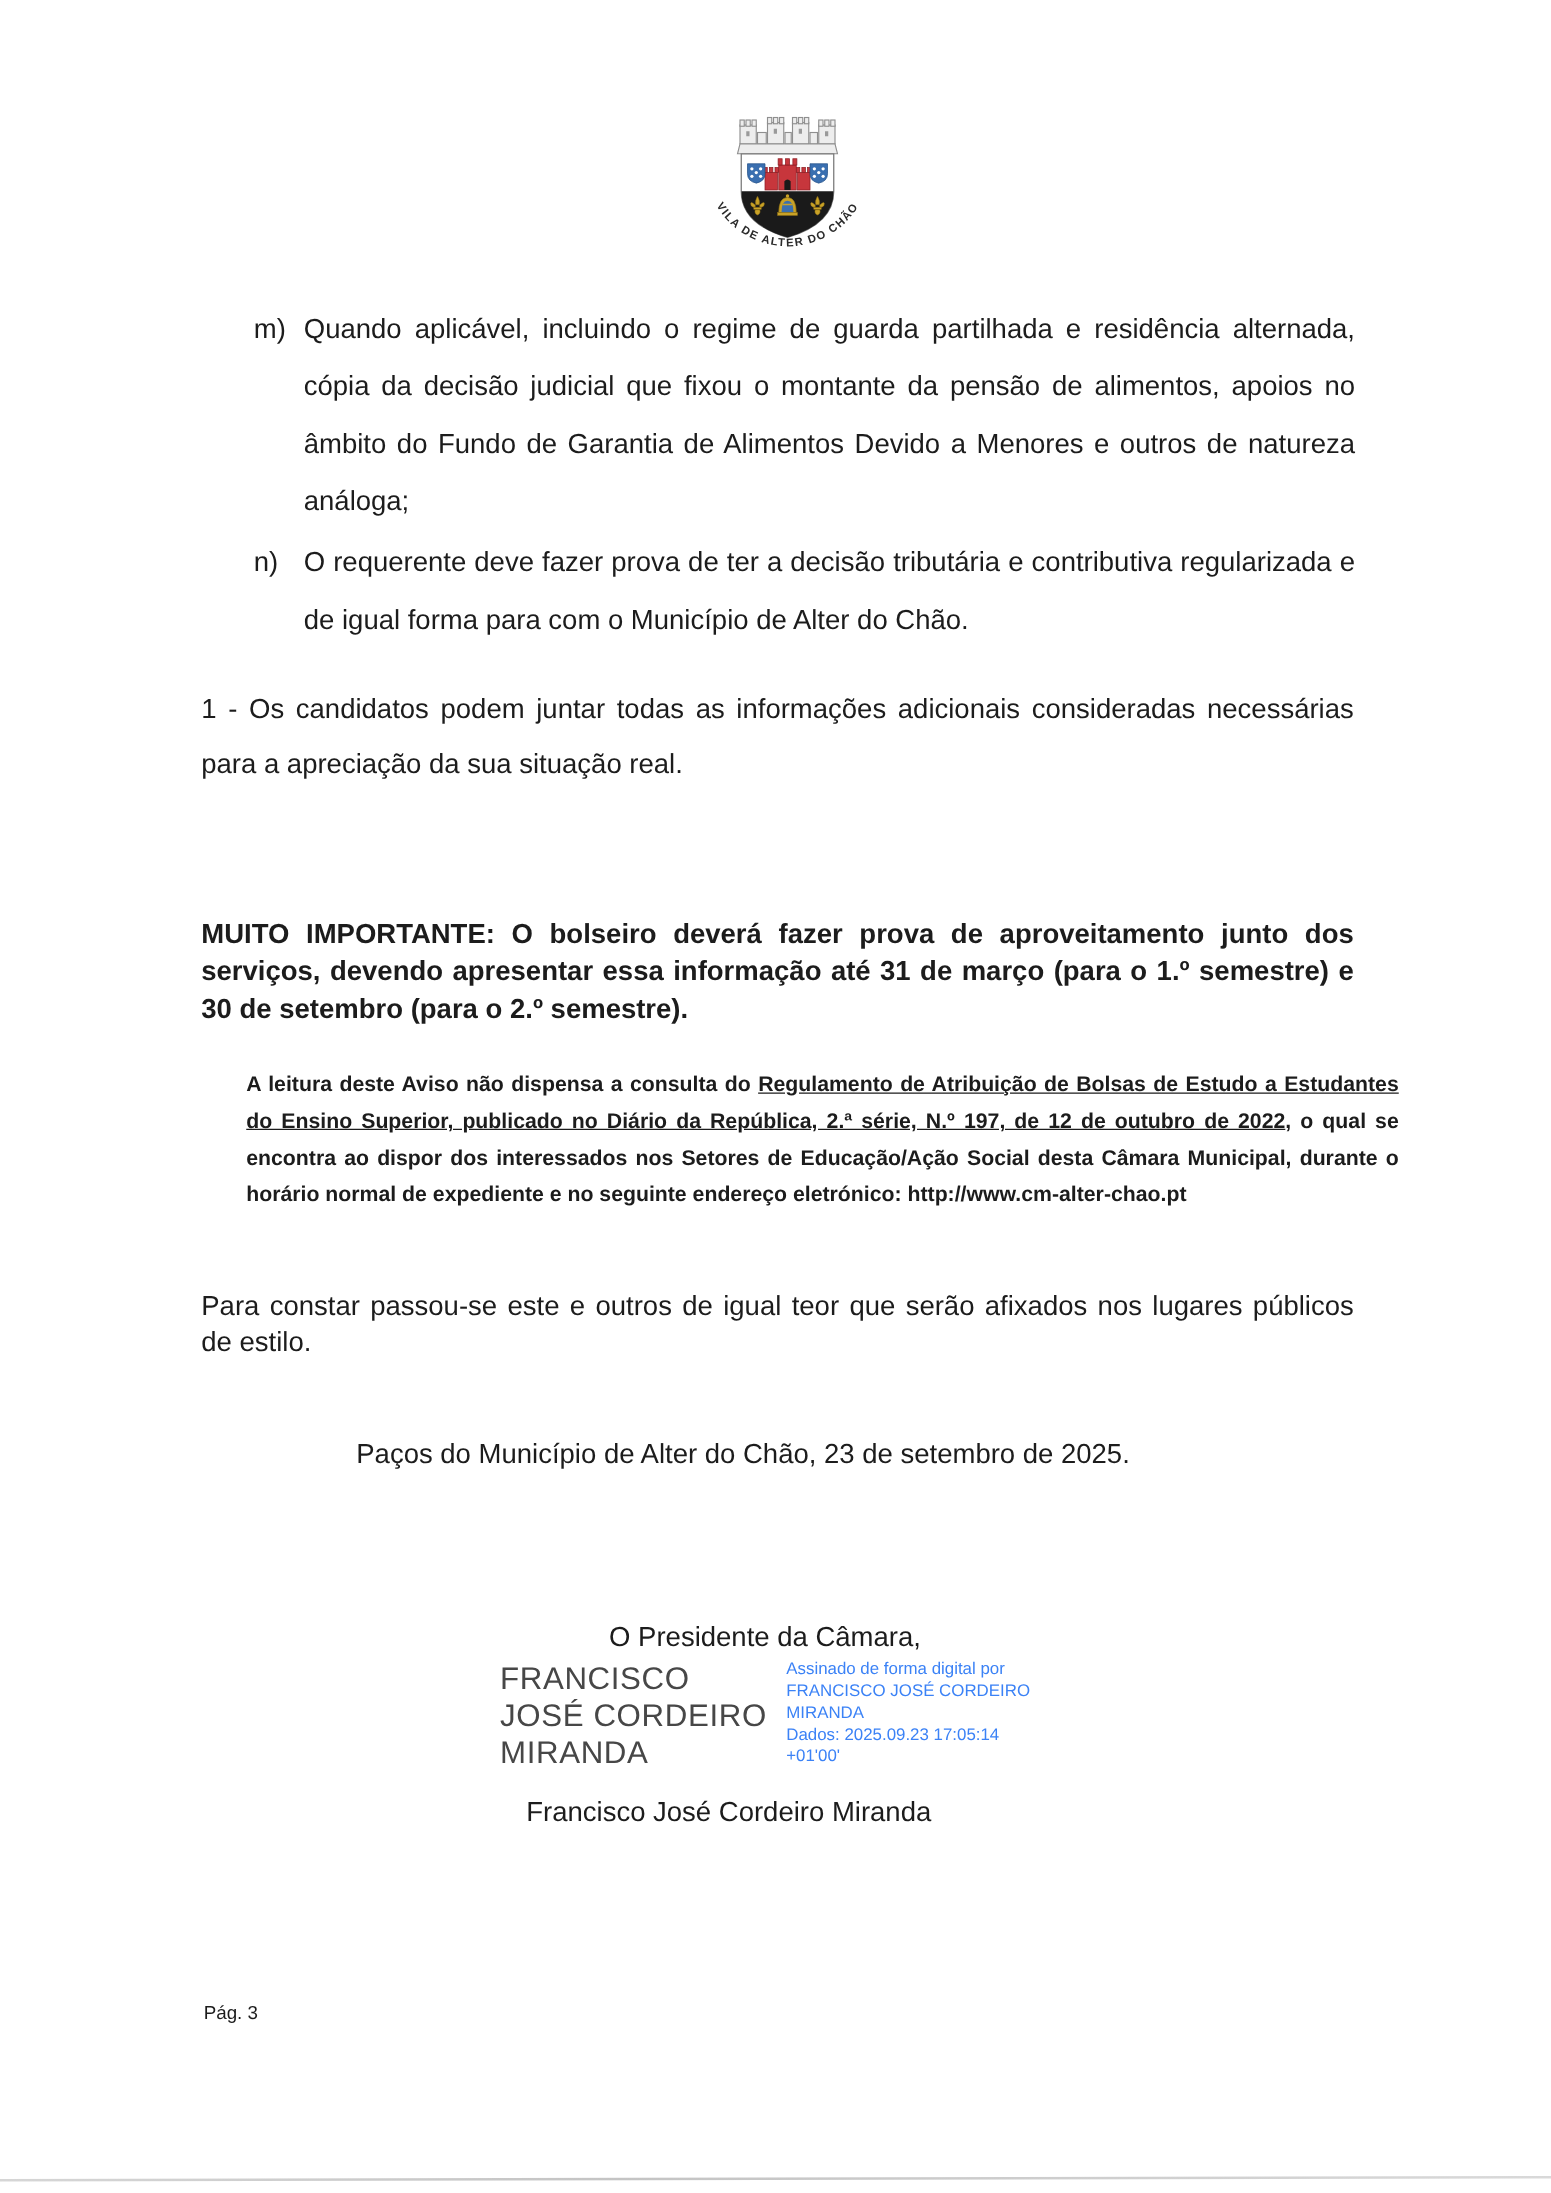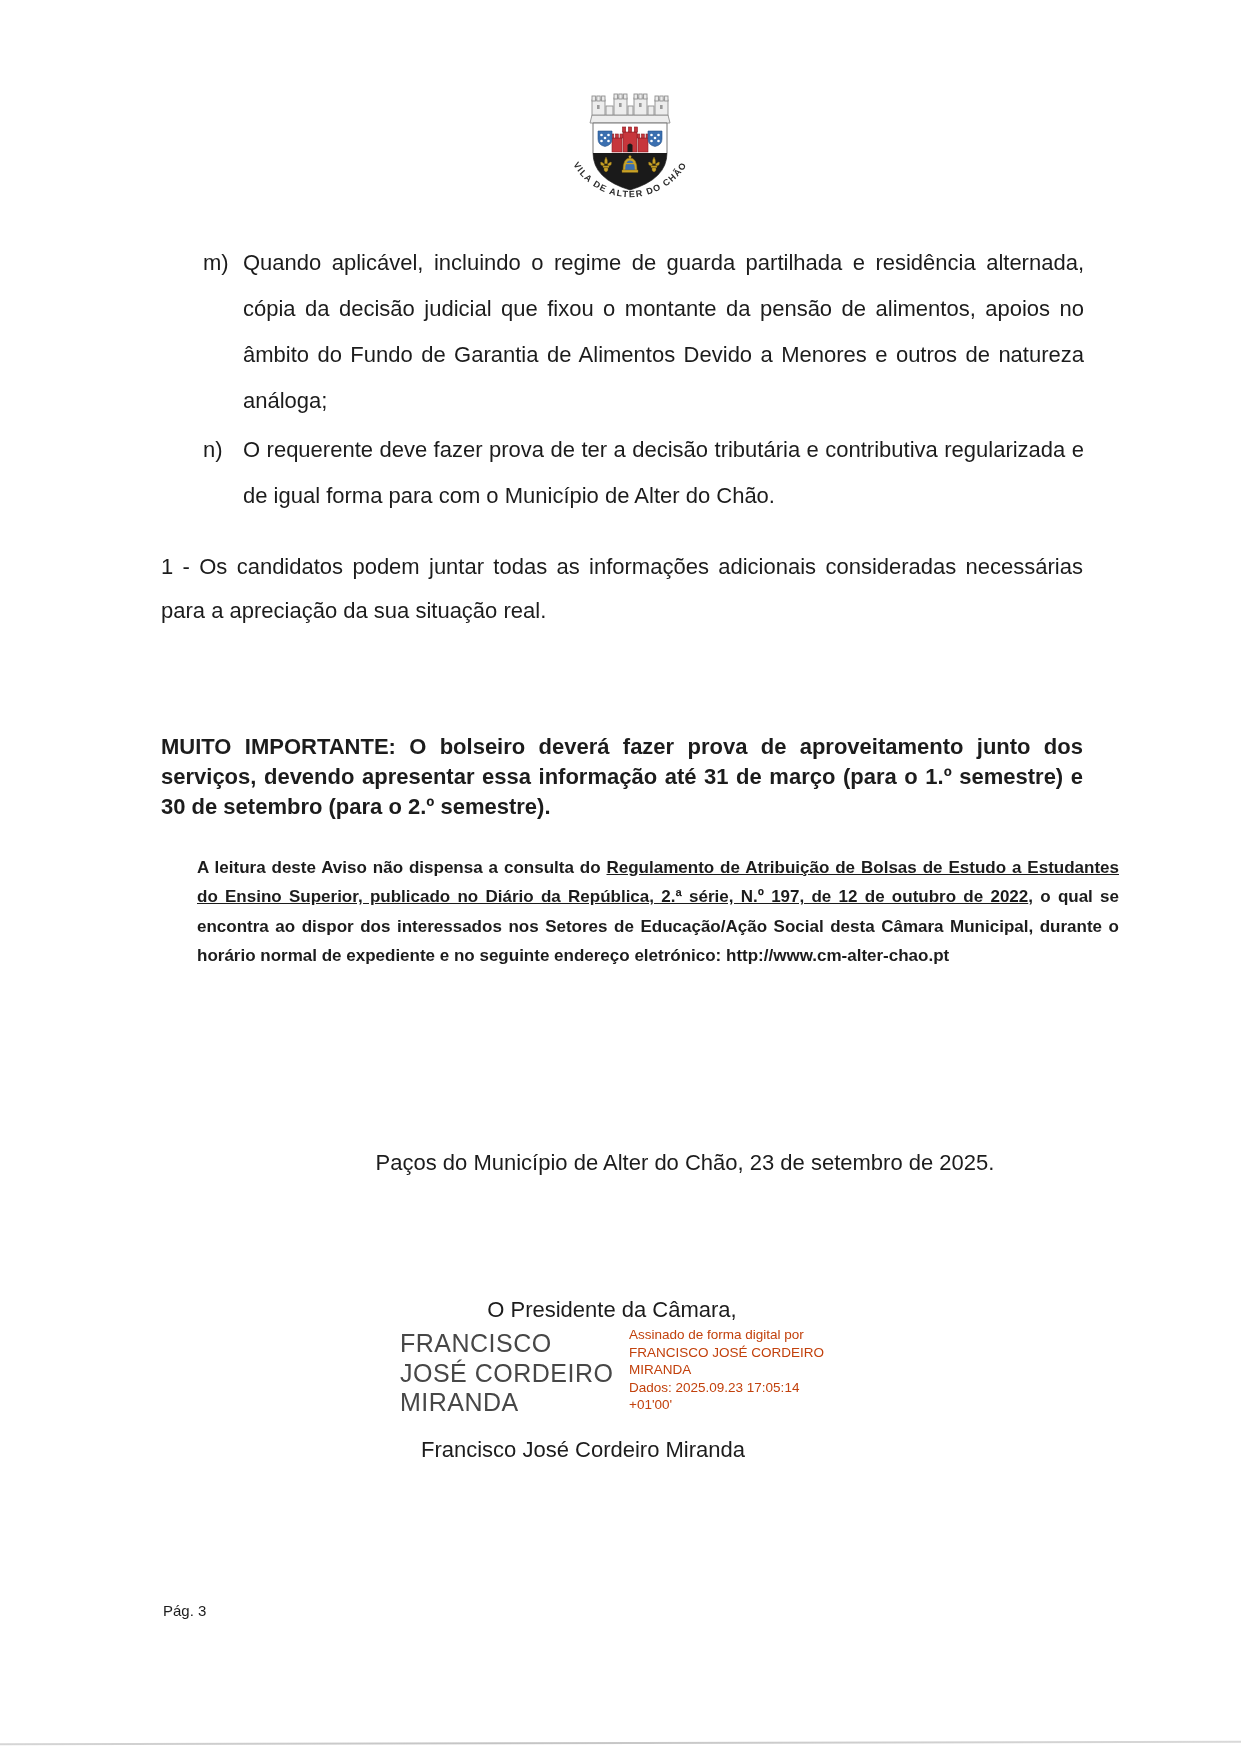--- a/index.html
+++ b/index.html
@@ -19,21 +19,21 @@
   .list-item .li-text{flex:1;}
   .lh-dbl{line-height:46px;}
   .bold{font-weight:bold;}
   .ul{text-decoration:underline;}
   .smallprint{font-size:17px;font-weight:bold;line-height:29.3px;}
   .stamp-name{
     font-size:25px;line-height:29.5px;color:#474747;
     letter-spacing:0.5px;
   }
   .stamp-details{
-    font-size:13.5px;line-height:17.5px;color:#c2410c;
+    font-size:13.5px;line-height:17.5px;color:#3b82f6;
   }
   .crest-svg{display:block;}
   .bottom-scan-line{
     height:2px;background:linear-gradient(90deg,#d6d6d6,#c4c4c4 40%,#d9d9d9);
     transform:rotate(-0.12deg);
   }
 </style>
 </head>
 <body>
 
@@ -163,22 +163,23 @@
 
   <div class="abs body-text justify" style="left:161px;top:545px;width:922px;line-height:44px;">1 - Os candidatos podem juntar todas as informações adicionais consideradas necessárias para a apreciação da sua situação real.</div>
 
 
   <div class="abs body-text bold justify" style="left:161px;top:732px;width:922px;line-height:30px;">MUITO IMPORTANTE: O bolseiro deverá fazer prova de aproveitamento junto dos serviços, devendo apresentar essa informação até 31 de março (para o 1.º semestre) e 30 de setembro (para o 2.º semestre).</div>
 
   <div class="abs smallprint justify" style="left:161px;top:853px;width:922px;margin-left:36px;">
     <span>A leitura deste Aviso não dispensa a consulta do </span><span class="ul">Regulamento de Atribuição de Bolsas de Estudo a Estudantes do Ensino Superior, publicado no Diário da República, 2.ª série, N.º 197, de 12 de outubro de 2022</span><span>, o qual se encontra ao dispor dos interessados nos Setores de Educação/Ação Social desta Câmara Municipal, durante o horário normal de expediente e no seguinte endereço eletrónico: http://www.cm-alter-chao.pt</span>
   </div>
 
+  <div class="abs body-text justify" style="left:161px;top:1030px;width:922px;line-height:29px;">Para constar passou-se este e outros de igual teor que serão afixados nos lugares públicos de estilo.</div>
 
-  <div class="abs body-text" style="left:285px;top:1148px;width:800px;line-height:30px;text-align:center;">Paços do Município de Alter do Chão, 23 de setembro de 2025.</div>
+  <div class="abs body-text" style="left:285px;top:1148px;width:800px;line-height:30px;">Paços do Município de Alter do Chão, 23 de setembro de 2025.</div>
 
   <div class="abs body-text" style="left:362px;top:1295px;width:500px;line-height:30px;text-align:center;">O Presidente da Câmara,</div>
 
   <div class="abs" style="left:400px;top:1326px;width:460px;display:flex;">
     <div class="stamp-name" style="width:225px;flex:none;padding-top:3px;">FRANCISCO JOSÉ CORDEIRO MIRANDA</div>
     <div class="stamp-details" style="margin-left:4px;width:220px;">
       <div>Assinado de forma digital por</div>
       <div>FRANCISCO JOSÉ CORDEIRO</div>
       <div>MIRANDA</div>
       <div>Dados: 2025.09.23 17:05:14</div>

